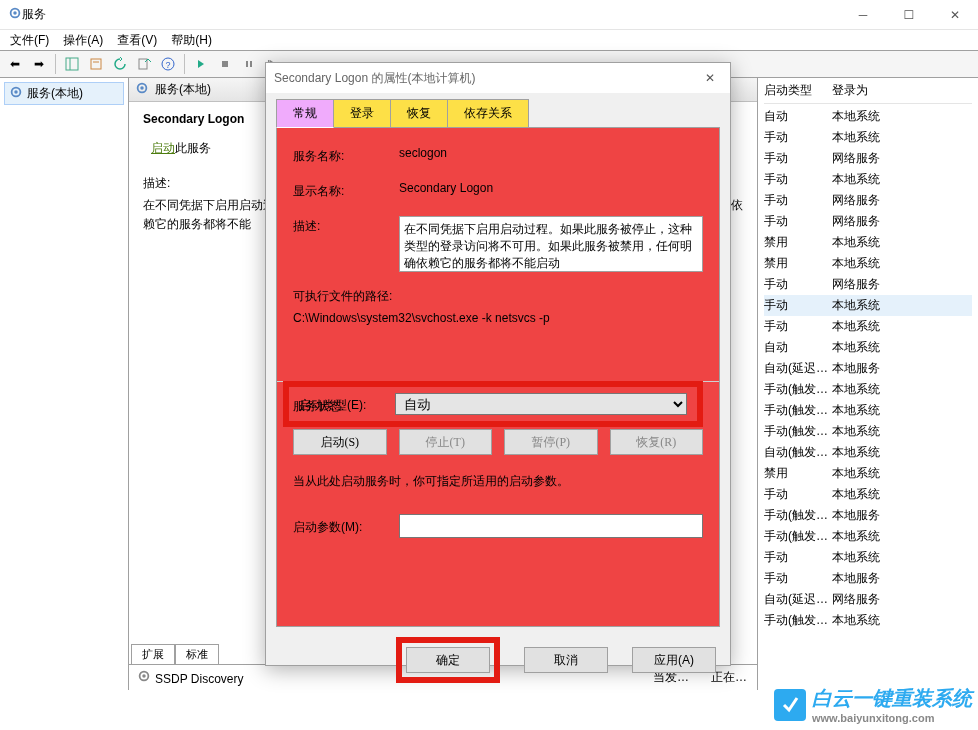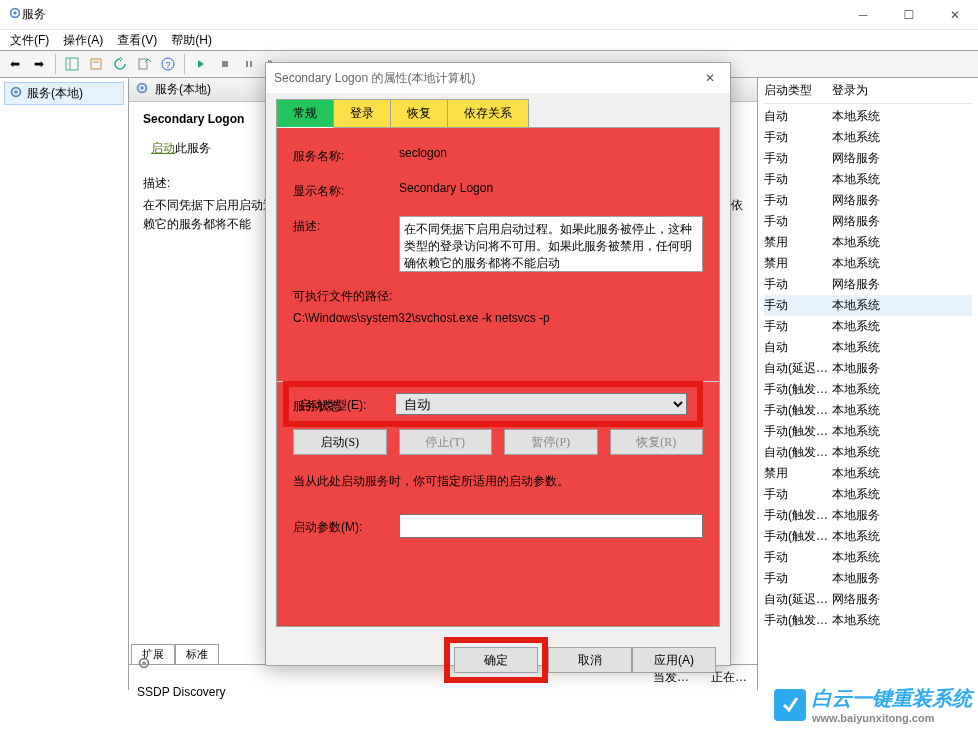--- a/index.html
+++ b/index.html
@@ -24,40 +24,40 @@
 .center { flex: 1; display: flex; flex-direction: column; border-right: 1px solid #a0a0a0; }
 .center-header { height: 24px; background: linear-gradient(#f5f5f5, #e5e5e5); border-bottom: 1px solid #c0c0c0; display: flex; align-items: center; padding-left: 6px; gap: 6px; }
 .center-body { flex: 1; padding: 10px 14px; overflow: hidden; }
 .svc-title { font-weight: bold; margin-bottom: 14px; }
 .svc-start-line { margin-bottom: 18px; }
 .svc-start-link { color: #4d7c0f; text-decoration: underline; margin-left: 8px; }
 .svc-desc-label { margin-bottom: 4px; }
 .svc-desc { line-height: 1.6; }
 
 .center-bottom { height: 26px; border-top: 1px solid #a0a0a0; display: flex; align-items: center; padding-left: 0; gap: 6px; }
-.bottom-link { display: flex; align-items: flex-start; gap: 12px; padding-left: 8px; flex-direction: column; }
+.bottom-link { display: flex; align-items: flex-end; gap: 4px; padding-left: 8px; }
 .tab-switch { display: flex; padding-left: 2px; }
 .tab-sw { border: 1px solid #a0a0a0; border-bottom: none; padding: 2px 10px; background: #fff; font-size: 11px; }
 
 .right-col { width: 220px; background: #fff; padding: 4px 6px; overflow: hidden; }
 .right-header { display: flex; font-weight: normal; border-bottom: 1px solid #e5e5e5; padding-bottom: 4px; margin-bottom: 2px; }
 .right-header .rh1 { width: 68px; }
 .svc-row { display: flex; padding: 2px 0; }
 .svc-row .r1 { width: 68px; }
 .svc-row.highlight { background: #e5f1fb; }
 
 
 .dialog { position: absolute; left: 265px; top: 62px; width: 466px; height: 604px; background: #f0f0f0; border: 1px solid #a0a0a0; box-shadow: 0 4px 20px rgba(0,0,0,0.3); }
 .dlg-titlebar { height: 30px; background: #fff; display: flex; align-items: center; padding-left: 8px; }
 .dlg-title { flex: 1; color: #666; }
 .dlg-close { width: 40px; height: 30px; display: flex; align-items: center; justify-content: center; color: #555; }
 
 .dlg-tabs { display: flex; padding: 6px 10px 0; }
 .dlg-tab { padding: 5px 16px; border: 1px solid #a0a0a0; background: #fde047; margin-right: -1px; font-size: 12px; }
-.dlg-tab.active { background: #22c55e; border-bottom-color: #fff; position: relative; z-index: 2; }
+.dlg-tab.active { background: #f0abfc; border-bottom-color: #fff; position: relative; z-index: 2; }
 .dlg-tab-content { background: #ef4444; border: 1px solid #a0a0a0; margin: -1px 10px 10px; padding: 18px 16px 16px; height: 500px; position: relative; }
 
 .form-row { display: flex; margin-bottom: 16px; }
 .form-label { width: 106px; padding-top: 2px; }
 .form-val { flex: 1; }
 .desc-box { flex: 1; height: 56px; border: 1px solid #a0a0a0; padding: 4px; font-size: 12px; overflow-y: scroll; resize: none; background: #fff; line-height: 1.4; }
 
 .exec-path { margin-top: 8px; }
 .exec-label { margin-bottom: 6px; }
 .exec-val { }
@@ -71,21 +71,21 @@
 .status-row { display: flex; margin-bottom: 14px; }
 .ctrl-btns { display: flex; gap: 12px; margin-bottom: 18px; }
 .ctrl-btn { width: 96px; height: 26px; border: 1px solid #a0a0a0; background: #e1e1e1; font-size: 12px; display: flex; align-items: center; justify-content: center; font-family: Liberation Serif, serif; }
 .ctrl-btn.disabled { color: #888; }
 
 .hint { margin-bottom: 24px; }
 
 .param-row { display: flex; align-items: center; margin-bottom: 10px; }
 .param-input { flex: 1; height: 24px; border: 1px solid #767676; padding: 0 4px; }
 
-.dlg-buttons { display: flex; justify-content: flex-end; padding: 0 14px 10px; gap: 0; align-items: center; }
+.dlg-buttons { display: flex; justify-content: flex-end; padding: 0 14px 10px; gap: 24px; align-items: center; }
 .red-box2 { border: 6px solid #e31b12; padding: 4px; display: inline-flex; }
 .dlg-btn { width: 84px; height: 26px; border: 1px solid #a0a0a0; background: #e1e1e1; font-size: 12px; display: flex; align-items: center; justify-content: center; }
 
 .watermark { position: absolute; right: 6px; bottom: 6px; display: flex; align-items: center; gap: 6px; color: #2daaf0; font-size: 20px; font-style: italic; font-weight: bold; }
 .wm-badge { width: 32px; height: 32px; background: #2daaf0; border-radius: 4px; display: flex; align-items: center; justify-content: center; color: #fff; }
 .wm-sub { font-size: 11px; font-style: normal; color: #888; }
 
 .gear-icon svg, .svc-icon svg { width: 14px; height: 14px; }
 </style>
 </head>

